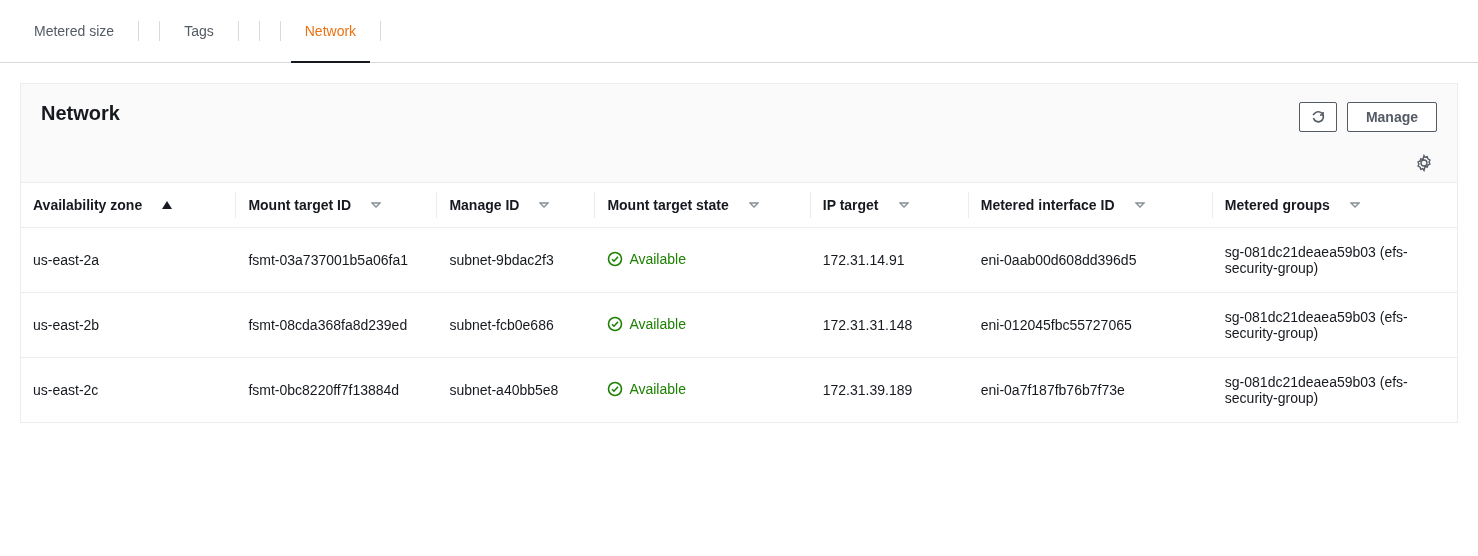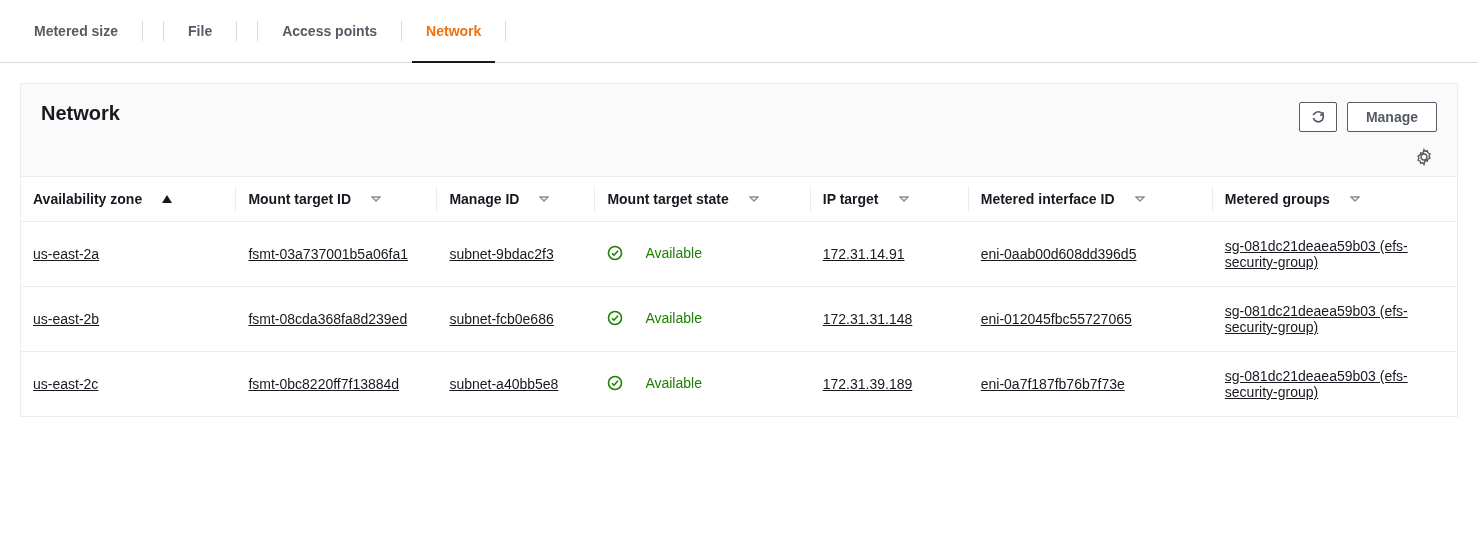--- a/index.html
+++ b/index.html
@@ -14,21 +14,21 @@
     }
     .tabs {
       display: flex;
       border-bottom: 1px solid #d5dbdb;
       padding-left: 20px;
       margin-bottom: 20px;
     }
     .tab {
       padding: 23px 14px;
       font-size: 14px;
-      font-weight: 700;
+      font-weight: 400;
       color: #545b64;
       cursor: pointer;
       position: relative;
       border: none;
       background: none;
     }
     .tab-sep {
       width: 1px;
       height: 20px;
       background: #d5dbdb;
@@ -58,21 +58,21 @@
       align-items: flex-start;
       padding: 18px 20px 6px 20px;
     }
     .panel-title {
       font-size: 20px;
       font-weight: 700;
       color: #16191f;
     }
     .panel-actions {
       display: flex;
-      gap: 12px;
+      gap: 18px;
       flex-direction: column;
       align-items: flex-end;
     }
     .btn-row {
       display: flex;
       gap: 10px;
     }
     .btn {
       border: 1px solid #545b64;
       background: #fff;
@@ -131,29 +131,28 @@
       gap: 20px;
     }
     tbody td {
       padding: 16px 12px;
       font-size: 14px;
       color: #16191f;
       border-bottom: 1px solid #eaeded;
       vertical-align: middle;
       word-wrap: break-word;
       overflow-wrap: break-word;
-      text-decoration: underline;
     }
     tbody tr:last-child td {
       border-bottom: none;
     }
     .status {
       display: inline-flex;
       align-items: flex-end;
-      gap: 22px;
+      gap: 6px;
       color: #1d8102;
     }
     .sort-up {
       width: 0; height: 0;
       border-left: 5px solid transparent;
       border-right: 5px solid transparent;
       border-bottom: 8px solid #16191f;
       display: inline-block;
     }
     .tri-down {
@@ -164,24 +163,23 @@
     .tri-down svg{ display:block; }
     svg { display: inline-block; vertical-align: middle;}
   </style>
 </head>
 <body>
 
 <div class="tabs" id="tabs-bar">
     <button class="tab">Metered size</button>
     <div class="tab-sep"></div>
     <div class="tab-sep"></div>
-    <button class="tab">File</button>
-    <div class="tab-sep"></div>
-    <div class="tab-sep"></div>
-    <button class="tab">Access points</button>
+    <button class="tab">Tags</button>
+    <div class="tab-sep"></div>
+    <div class="tab-sep"></div>
     <div class="tab-sep"></div>
     <button class="tab active">Network</button>
     <div class="tab-sep"></div>
   </div>
 
 <div class="panel">
   <div class="panel-header">
     <h2 class="panel-title">Network</h2>
     <div class="panel-actions">
       <div class="btn-row">

